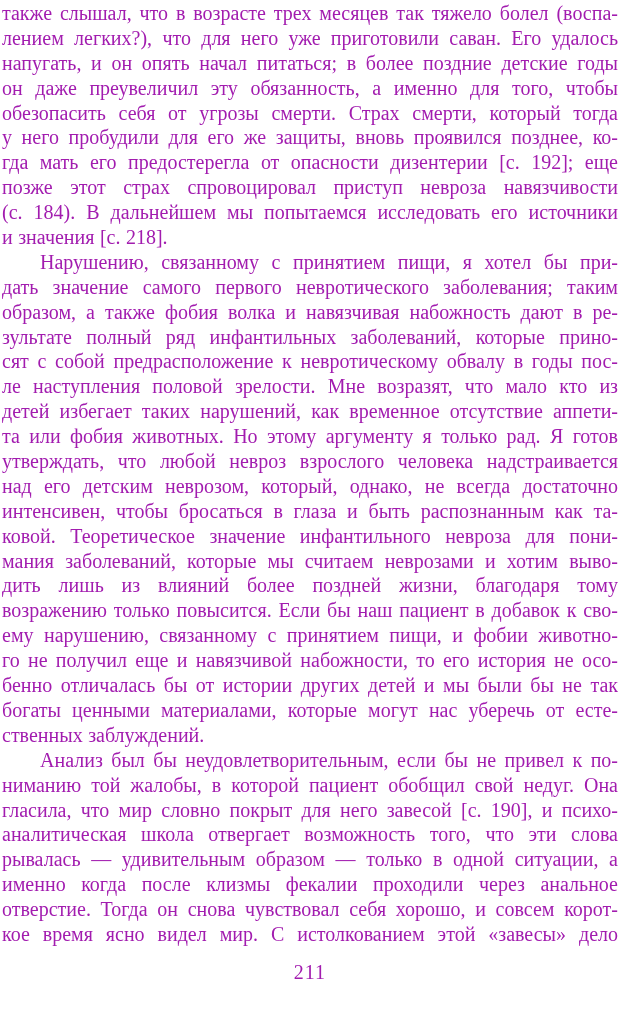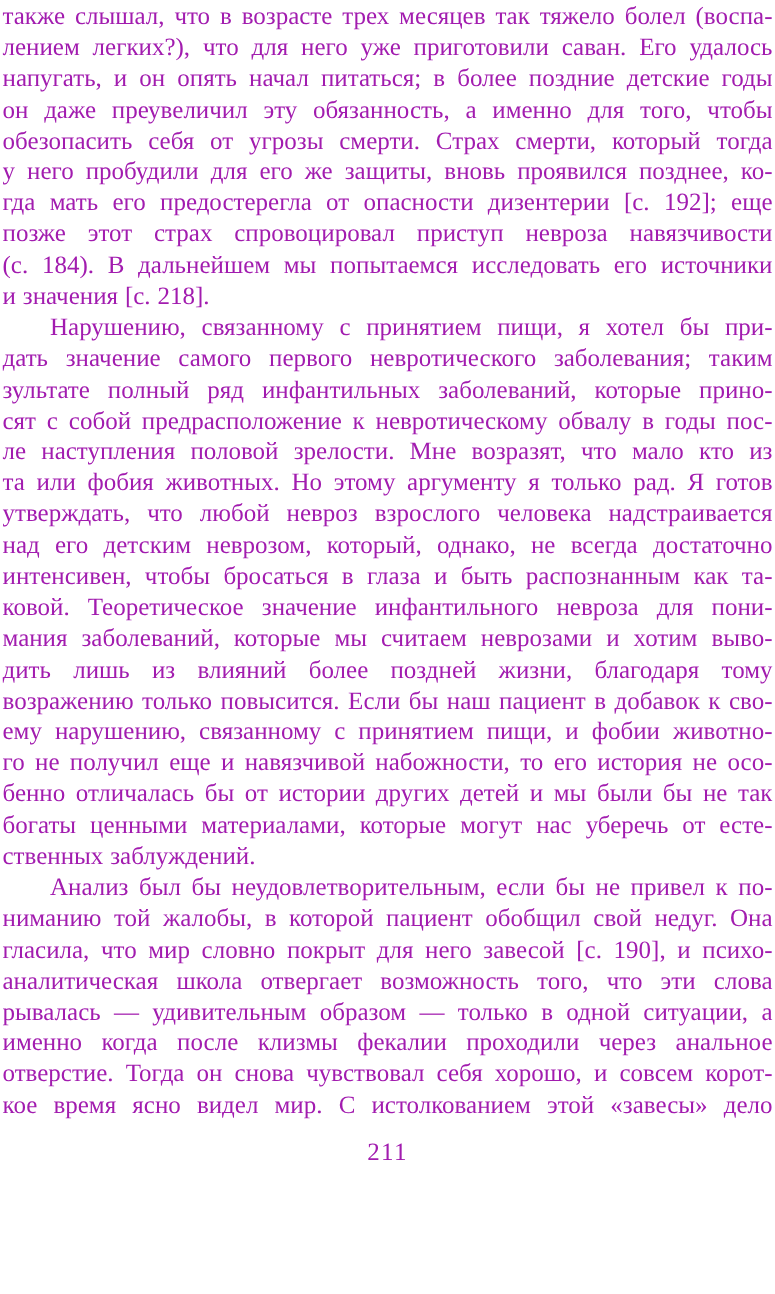--- a/index.html
+++ b/index.html
@@ -59,23 +59,25 @@
     <div class="line">у него пробудили для его же защиты, вновь проявился позднее, ко-</div>
     <div class="line">гда мать его предостерегла от опасности дизентерии [с. 192]; еще</div>
     <div class="line">позже этот страх спровоцировал приступ невроза навязчивости</div>
     <div class="line">(с. 184). В дальнейшем мы попытаемся исследовать его источники</div>
     <div class="line plain">и значения [с. 218].</div>
   </div>
 
   <div class="paragraph">
     <div class="line indent">Нарушению, связанному с принятием пищи, я хотел бы при-</div>
     <div class="line">дать значение самого первого невротического заболевания; таким</div>
+    <div class="line">образом, а также фобия волка и навязчивая набожность дают в ре-</div>
     <div class="line">зультате полный ряд инфантильных заболеваний, которые прино-</div>
     <div class="line">сят с собой предрасположение к невротическому обвалу в годы пос-</div>
     <div class="line">ле наступления половой зрелости. Мне возразят, что мало кто из</div>
+    <div class="line">детей избегает таких нарушений, как временное отсутствие аппети-</div>
     <div class="line">та или фобия животных. Но этому аргументу я только рад. Я готов</div>
     <div class="line">утверждать, что любой невроз взрослого человека надстраивается</div>
     <div class="line">над его детским неврозом, который, однако, не всегда достаточно</div>
     <div class="line">интенсивен, чтобы бросаться в глаза и быть распознанным как та-</div>
     <div class="line">ковой. Теоретическое значение инфантильного невроза для пони-</div>
     <div class="line">мания заболеваний, которые мы считаем неврозами и хотим выво-</div>
     <div class="line">дить лишь из влияний более поздней жизни, благодаря тому</div>
     <div class="line">возражению только повысится. Если бы наш пациент в добавок к сво-</div>
     <div class="line">ему нарушению, связанному с принятием пищи, и фобии животно-</div>
     <div class="line">го не получил еще и навязчивой набожности, то его история не осо-</div>

